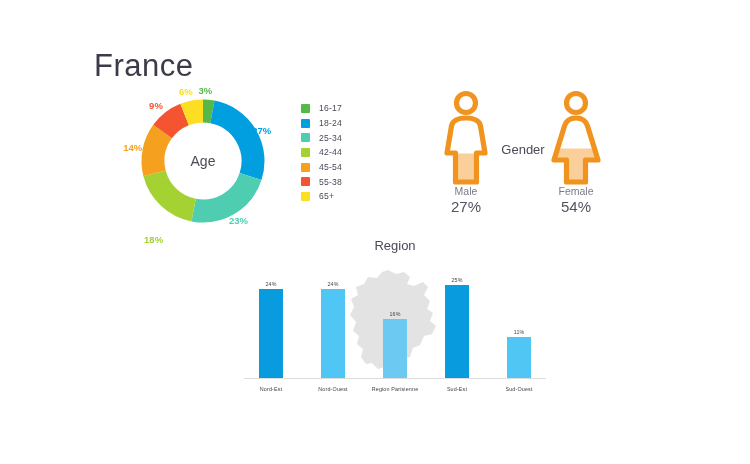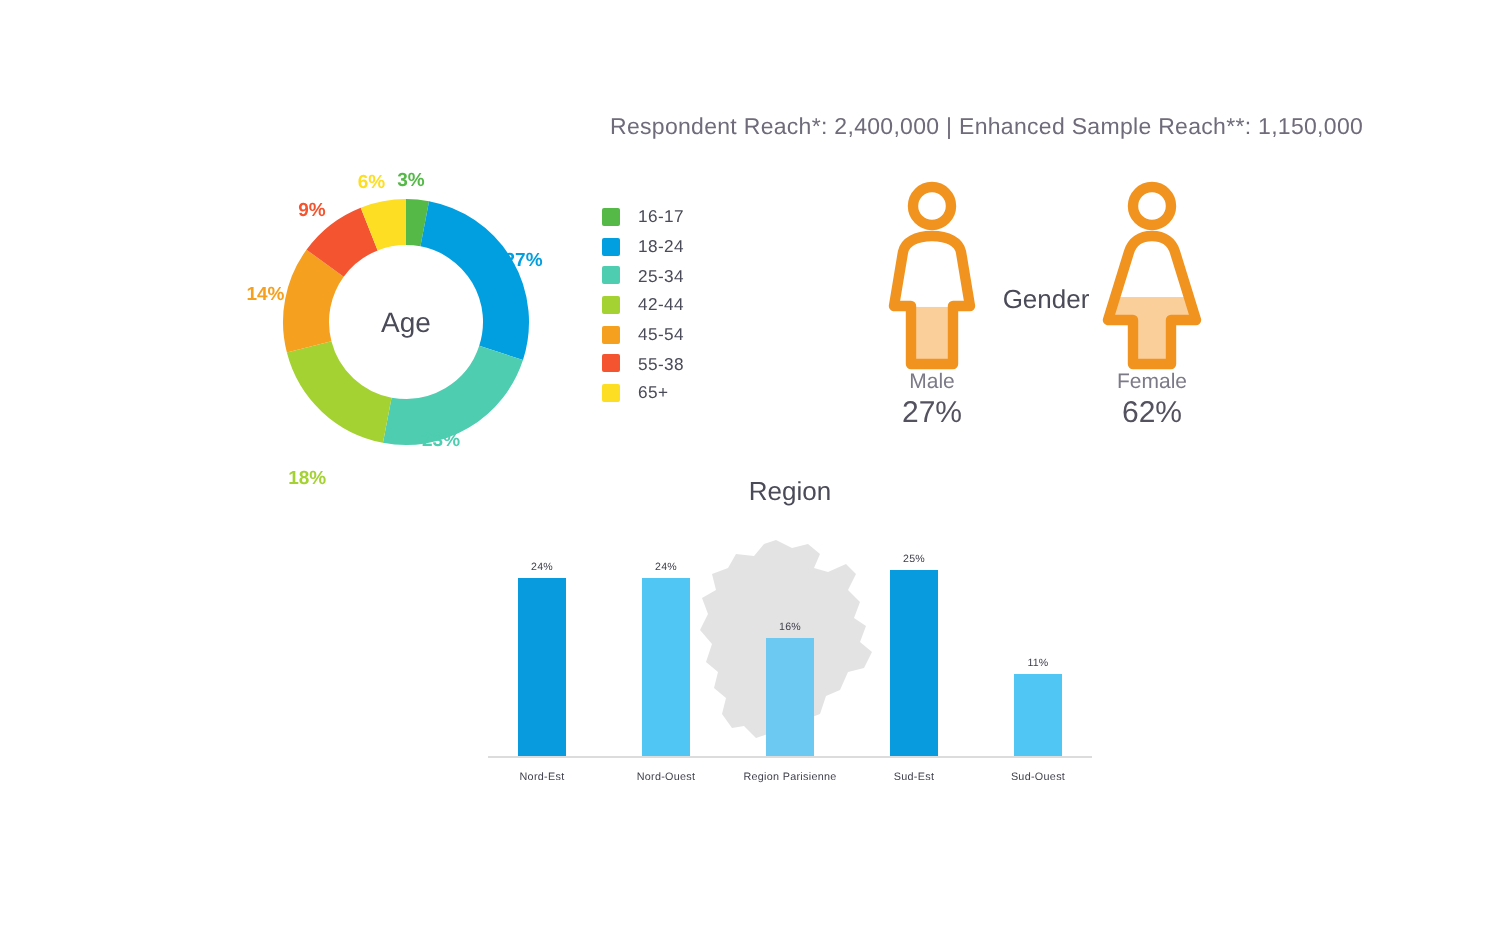--- a/index.html
+++ b/index.html
@@ -74,41 +74,41 @@
   .cat-label{
     position:absolute;top:112px;width:72px;text-align:center;
     font-size:5.4px;color:#3f3f4c;letter-spacing:.15px;
   }
 </style>
 </head>
 <body>
 
 <div class="stage">
 
-  <div class="reach-line">Respondent Reach*: 2,400,000 | Enhanced Sample Reach**:  1,150,000</div>
+  <div class="country-title">France</div>
 
   <div class="age-block">
     <div class="donut-wrap">
       <svg width="130" height="130" viewBox="0 0 130 130">
         <g id="donut-slices">
             <path d="M 65 15 A 50 50 0 0 1 74.36906572928622 15.885637463565565" stroke="#55b948" stroke-width="23" fill="none"></path>
             <path d="M 74.36906572928622 15.885637463565565 A 50 50 0 0 1 112.55282581475768 80.45084971874736" stroke="#029fe0" stroke-width="23" fill="none"></path>
             <path d="M 112.55282581475768 80.45084971874736 A 50 50 0 0 1 55.63093427071378 114.11436253643444" stroke="#4ecdb0" stroke-width="23" fill="none"></path>
             <path d="M 55.63093427071378 114.11436253643444 A 50 50 0 0 1 16.570841943568446 77.43449435824274" stroke="#a4d233" stroke-width="23" fill="none"></path>
             <path d="M 16.570841943568446 77.43449435824274 A 50 50 0 0 1 24.549150281252622 35.61073738537635" stroke="#f5a01e" stroke-width="23" fill="none"></path>
             <path d="M 24.549150281252622 35.61073738537635 A 50 50 0 0 1 46.593772365766114 18.511175705587426" stroke="#f4542f" stroke-width="23" fill="none"></path>
             <path d="M 46.593772365766114 18.511175705587426 A 50 50 0 0 1 64.99999999999999 15" stroke="#fdde22" stroke-width="23" fill="none"></path>
           </g>
       </svg>
       <div class="donut-center">Age</div>
     </div>
     <div id="donut-labels">
         <div class="slice-label" style="color: rgb(85, 185, 72); left: 80.5876px; top: -2.68934px;">3%</div>
         <div class="slice-label" style="color: rgb(2, 159, 224); left: 134.252px; top: 37px;">27%</div>
-        <div class="slice-label" style="color: rgb(78, 205, 176); left: 93px; top: 127.252px;">23%</div>
+        <div class="slice-label" style="color: rgb(78, 205, 176); left: 111px; top: 127.252px;">23%</div>
         <div class="slice-label" style="color: rgb(164, 210, 51); left: 26.0817px; top: 118.028px; margin-top: 28px;">18%</div>
         <div class="slice-label" style="color: rgb(245, 160, 30); left: 5.23989px; top: 53.8833px;">14%</div>
         <div class="slice-label" style="color: rgb(244, 84, 47); left: 31.0965px; top: 11.6891px;">9%</div>
         <div class="slice-label" style="color: rgb(253, 222, 34); left: 60.8833px; top: -1.76011px;">6%</div>
       </div>
   </div>
 
   <div class="legend" id="age-legend">
       <div class="legend-row">
         <span class="legend-swatch" style="background: rgb(85, 185, 72);"></span>
@@ -165,21 +165,21 @@
         </defs>
         <rect id="femaleFill" x="0" y="58.519999999999996" width="56" height="41.480000000000004" clip-path="url(#clipFemale)" fill="#fbcf9a"></rect>
         <circle cx="28" cy="13" r="9.5" fill="none" stroke="#f0931f" stroke-width="5.2"></circle>
         <path d="M28 28 C22 28 18 31 16.5 36 L6 70 L18.5 70 L18.5 92 L37.5 92 L37.5 70 L50 70 L39.5 36 C38 31 34 28 28 28 Z" fill="none" stroke="#f0931f" stroke-width="5.2" stroke-linejoin="round"></path>
       </svg>
     </div>
 
     <div class="gender-cap" style="left:-1px;top:95px;">Male</div>
     <div class="gender-pct" style="left:-1px;top:108px;">27%</div>
     <div class="gender-cap" style="left:109px;top:95px;">Female</div>
-    <div class="gender-pct" style="left:109px;top:108px;">62%</div>
+    <div class="gender-pct" style="left:109px;top:108px;">54%</div>
   </div>
 
   <div class="region-block">
     <div class="region-title">Region</div>
     <div class="region-plot">
 
       <svg class="map-silhouette" viewBox="0 0 104 108">
         <path fill="#e3e3e3" d="M44 2 L52 6 L60 4 L66 9 L63 16 L70 18 L79 14 L84 19 L80 27 L86 33 L83 41
           L89 45 L86 53 L92 58 L88 66 L80 68 L76 77 L69 80 L66 89 L58 92 L54 101 L46 104 L40 99
           L34 101 L28 95 L22 96 L17 89 L19 81 L13 76 L15 68 L9 63 L12 54 L6 47 L10 39 L7 31

